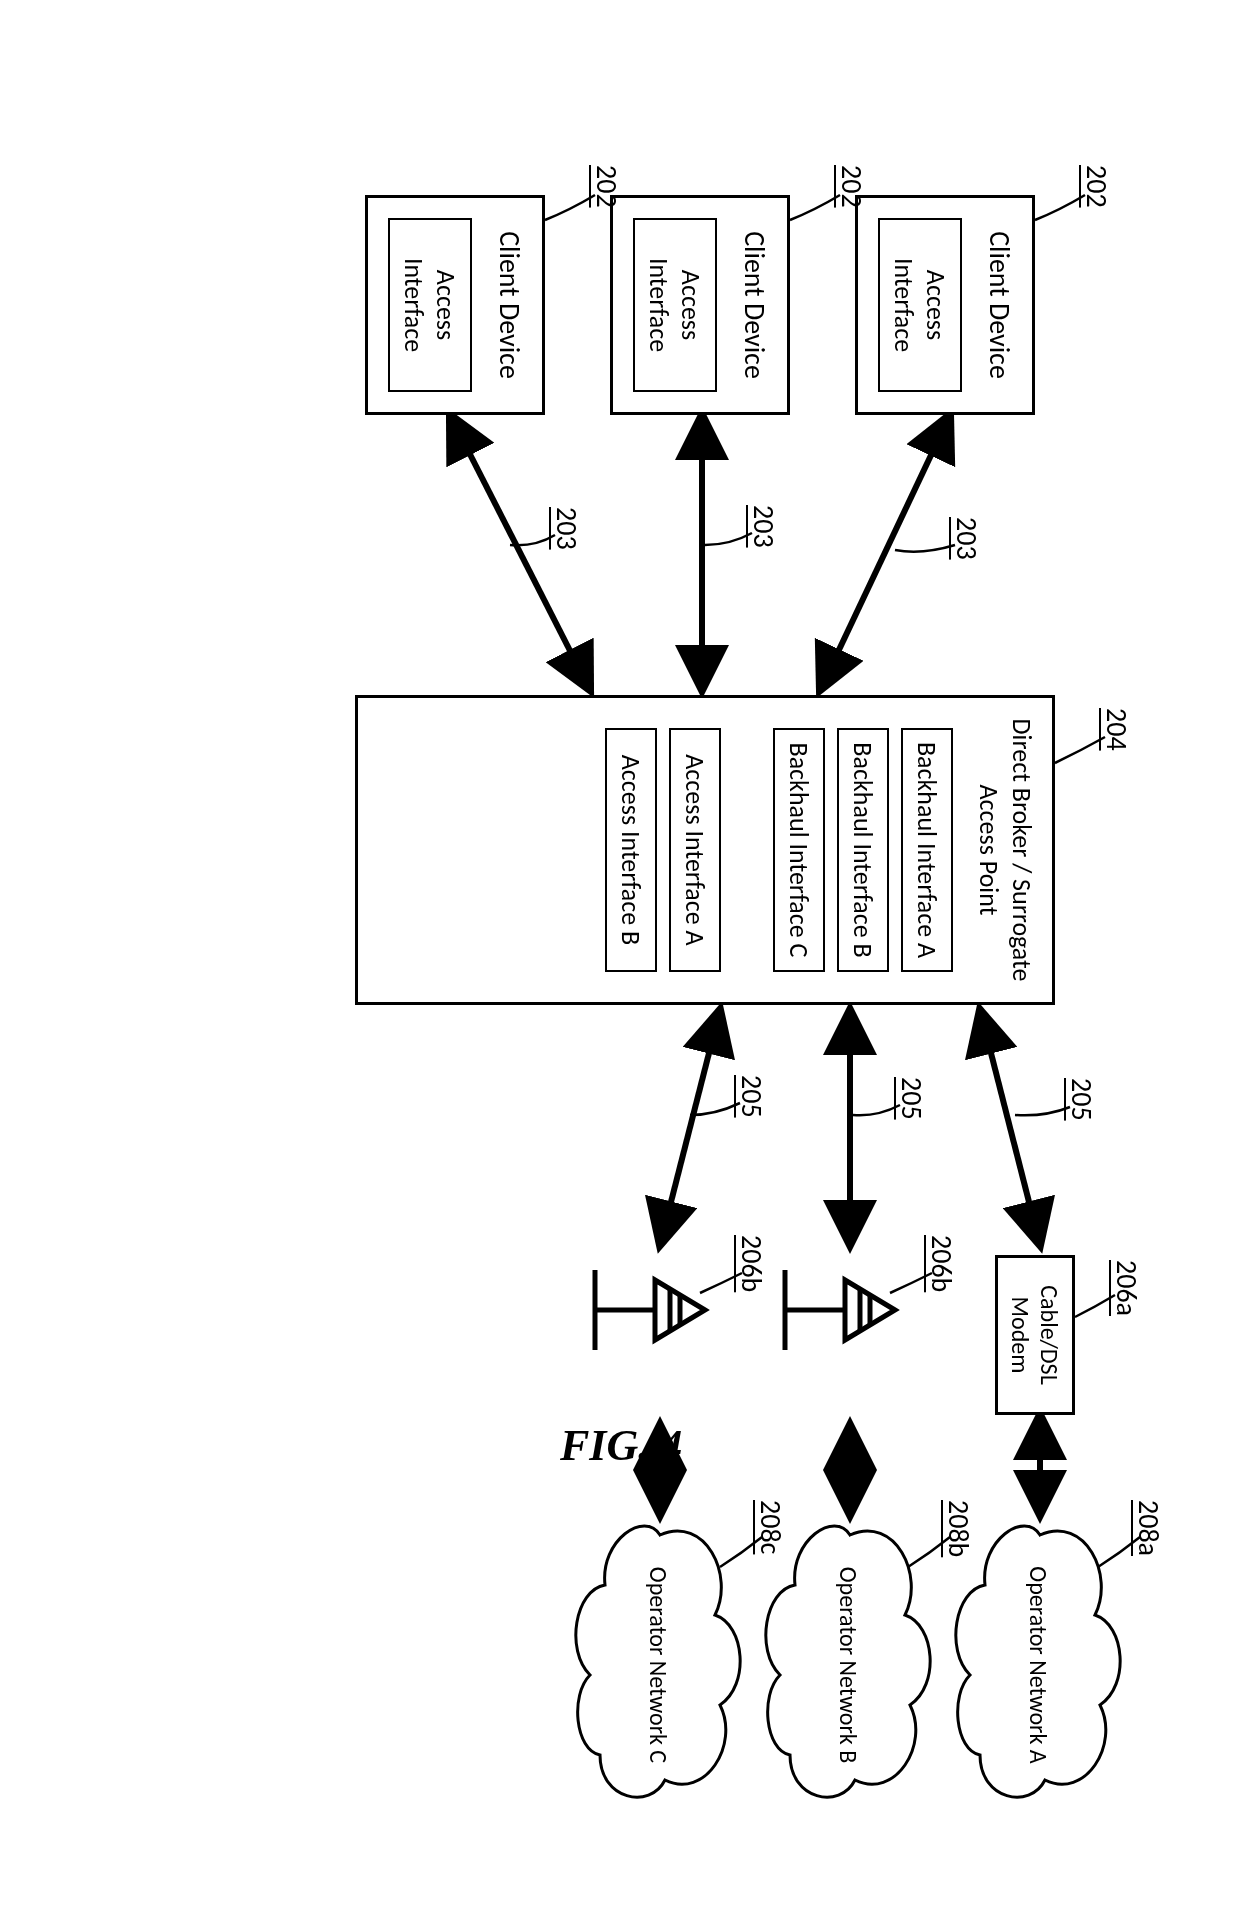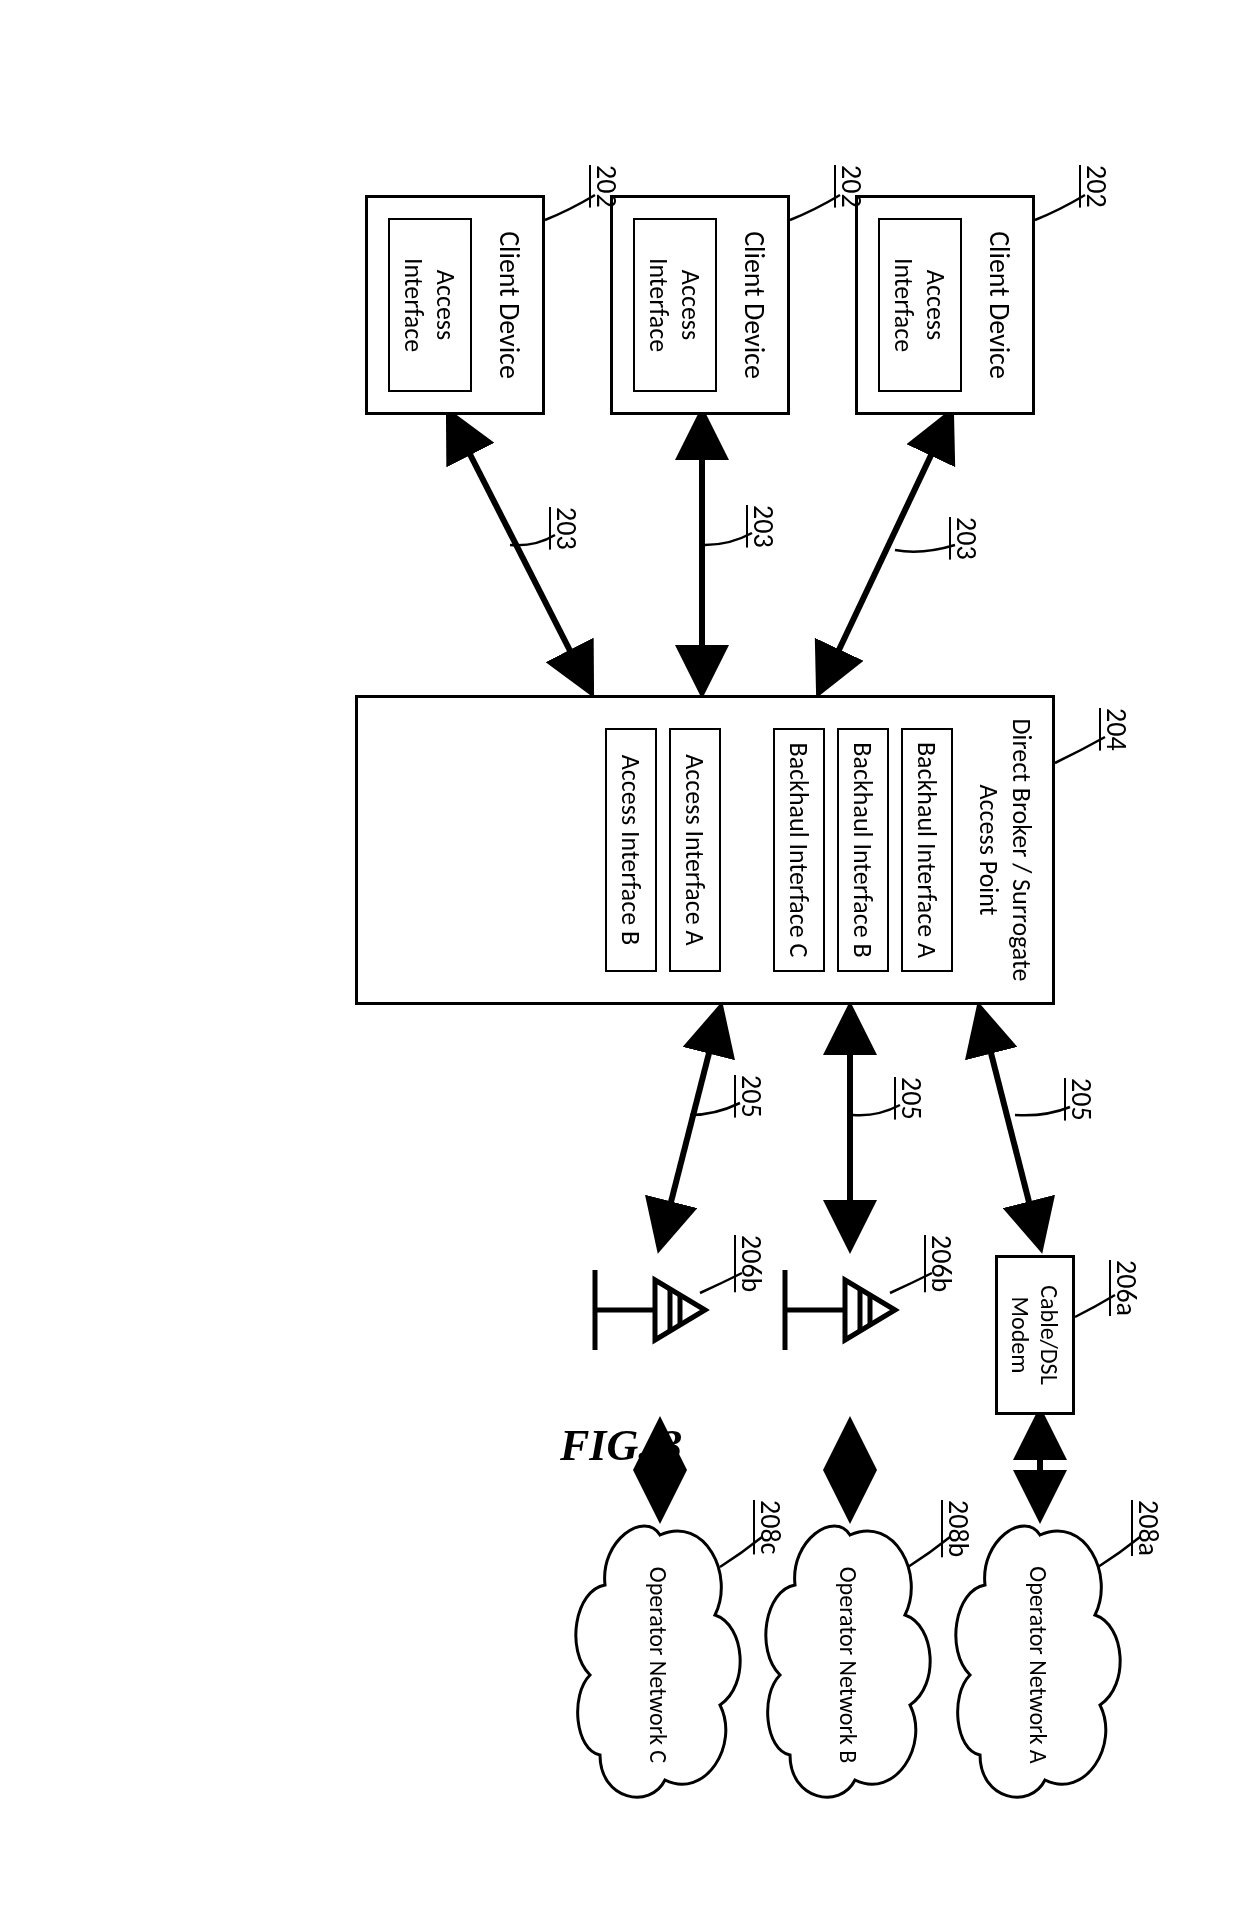--- a/index.html
+++ b/index.html
@@ -209,14 +209,14 @@
     <div class="elem label" style="left:1145px; top:30px;"><u>206a</u></div>
     <div class="elem label" style="left:1120px; top:215px;"><u>206b</u></div>
     <div class="elem label" style="left:1120px; top:405px;"><u>206b</u></div>
 
     <div class="elem label" style="left:1385px; top:8px;"><u>208a</u></div>
     <div class="elem label" style="left:1385px; top:198px;"><u>208b</u></div>
     <div class="elem label" style="left:1385px; top:386px;"><u>208c</u></div>
 
   </div>
 
-  <div class="fig-label" style="position:absolute; left:560px; top:1420px;">FIG. 3</div>
+  <div class="fig-label" style="position:absolute; left:560px; top:1420px;">FIG. 4</div>
 </div>
 
 </body></html>

